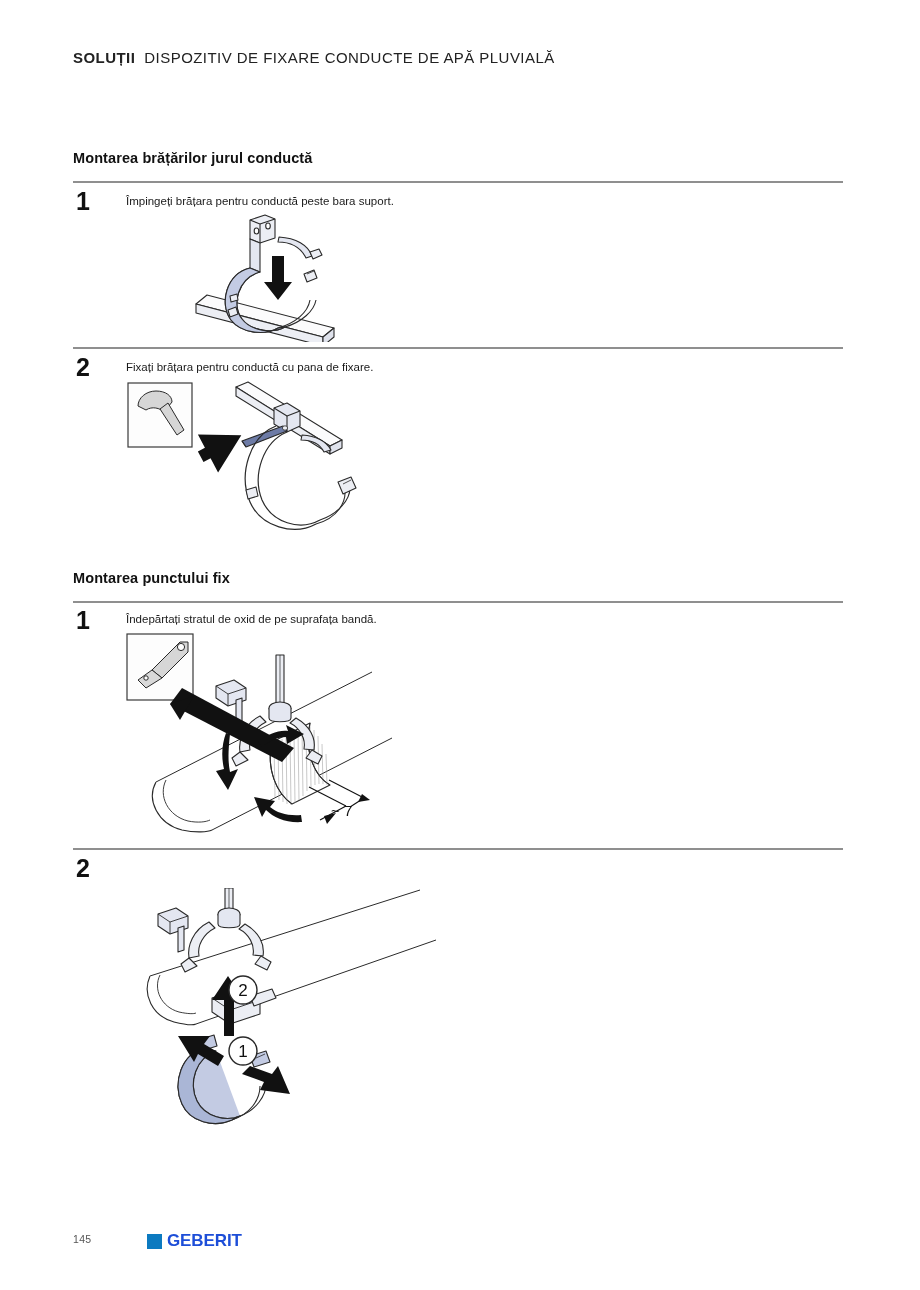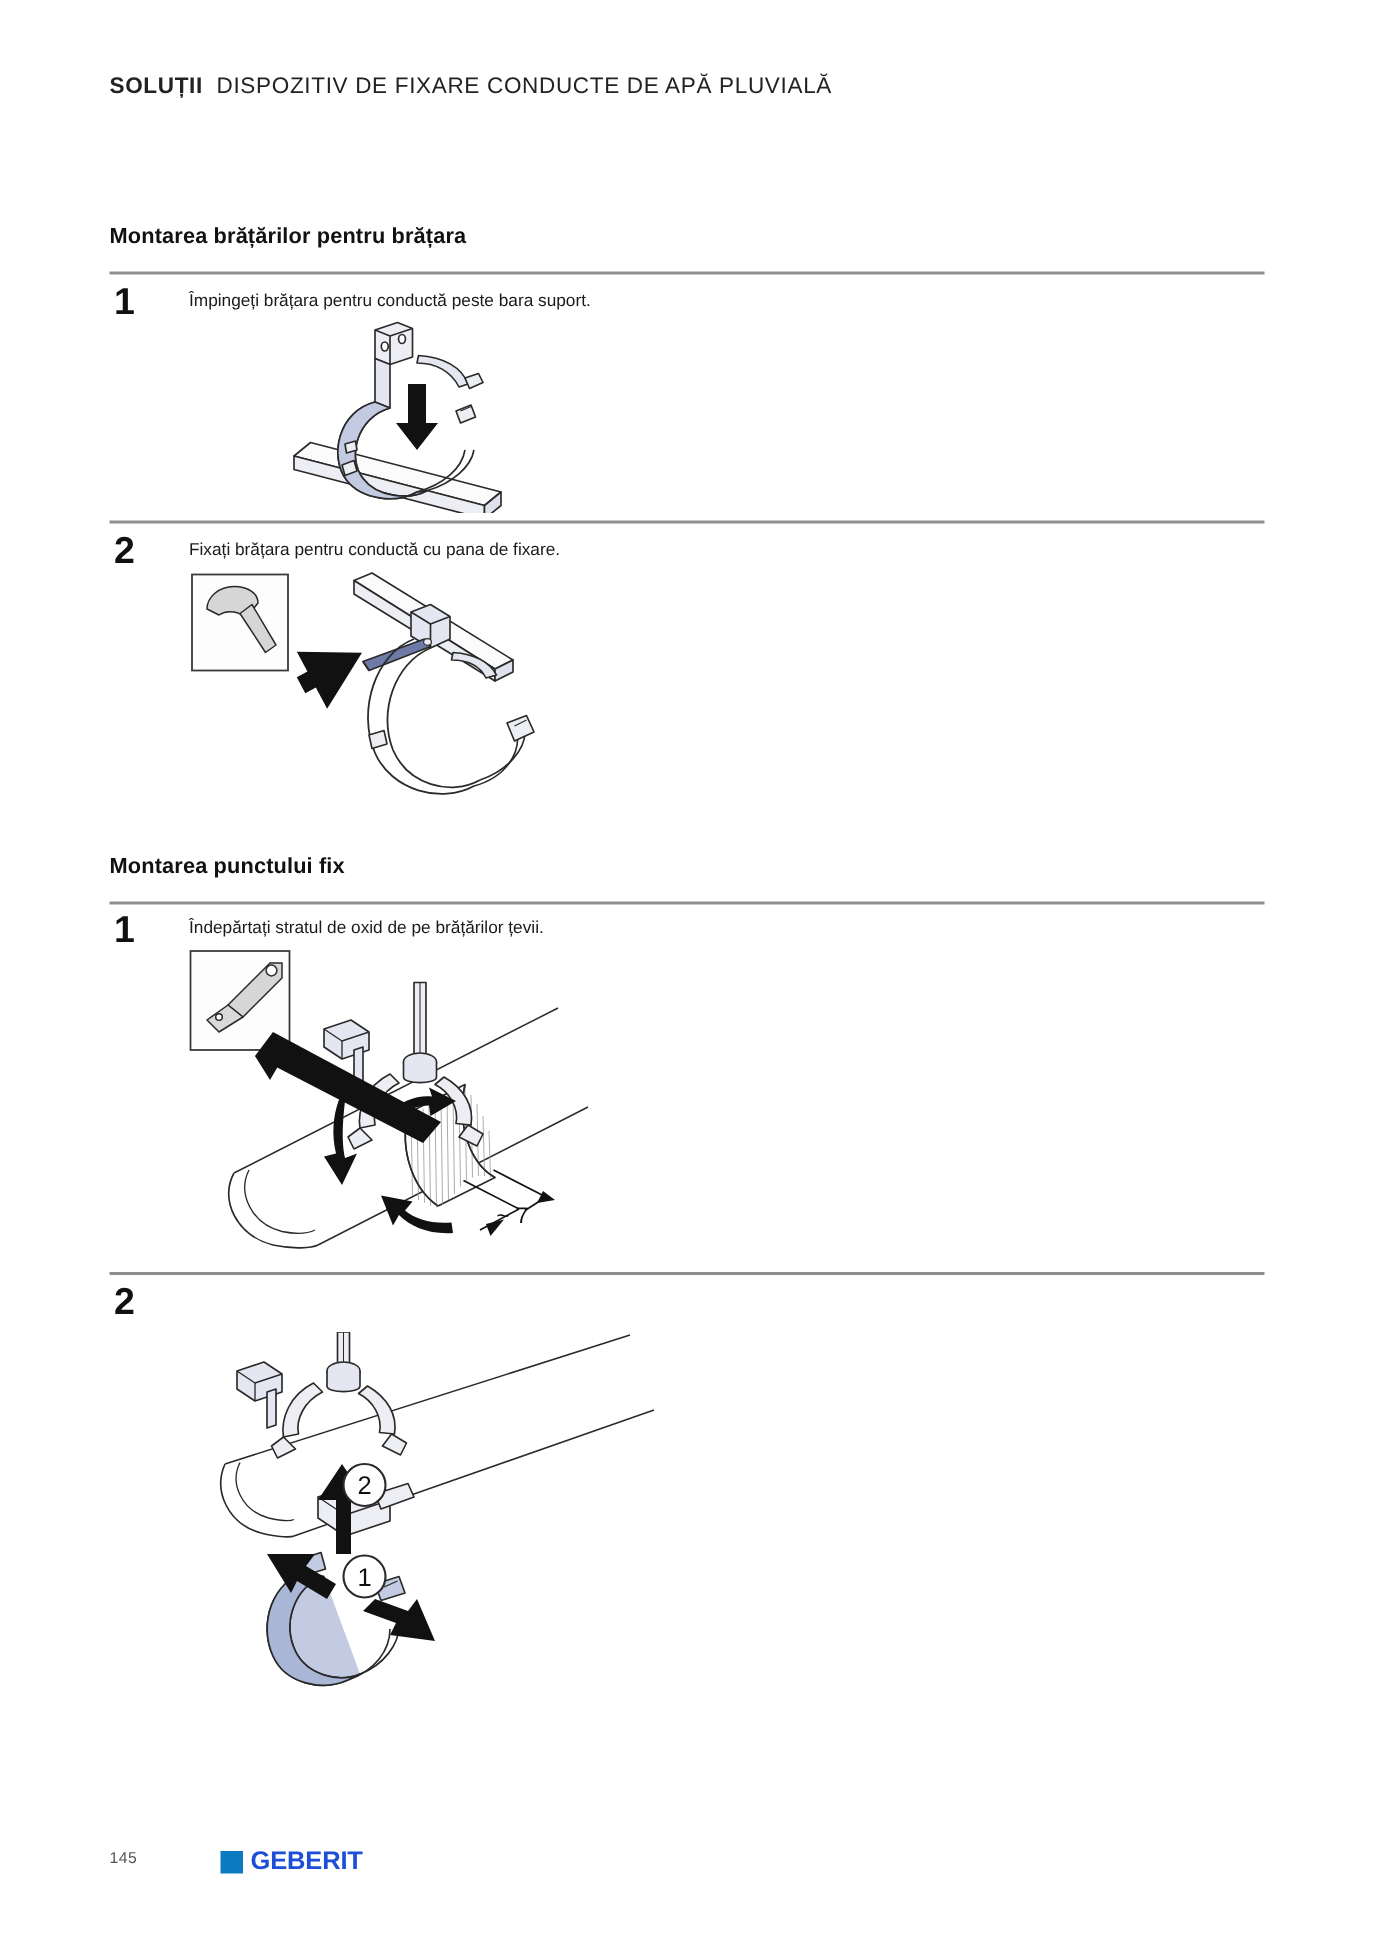--- a/index.html
+++ b/index.html
@@ -136,21 +136,21 @@
 </style>
 </head>
 <body>
 
 <div class="page">
 
   <div class="running-header">
     <span class="rh-label">SOLUȚII</span><span class="rh-title">DISPOZITIV DE FIXARE CONDUCTE DE APĂ PLUVIALĂ</span>
   </div>
 
-  <div class="section-heading" id="heading-clamps">Montarea brățărilor pentru brățara</div>
+  <div class="section-heading" id="heading-clamps">Montarea brățărilor jurul conductă</div>
 
   <div class="step-rule" id="rule-a1"></div>
   <div class="step-number" id="num-a1">1</div>
   <div class="step-text" id="text-a1">Împingeți brățara pentru conductă peste bara suport.</div>
 
   <div class="figure" id="fig-a1">
     <svg width="170" height="130" viewBox="0 0 170 130">
       <g fill="none" stroke="#2a2a2a" stroke-width="1.1" stroke-linejoin="round">
 
         <path d="M10 92 L21 83 L148 116 L137 125 Z" fill="#fbfbfc"></path>
@@ -234,21 +234,21 @@
       <g fill="#111">
         <path d="M82 90 L82 74 L74 74 L74 62 L82 62 L82 47 L120 68 Z" transform="rotate(-28 97 68)"></path>
       </g>
     </svg>
   </div>
 
   <div class="section-heading" id="heading-fixpoint">Montarea punctului fix</div>
 
   <div class="step-rule" id="rule-b1"></div>
   <div class="step-number" id="num-b1">1</div>
-  <div class="step-text" id="text-b1">Îndepărtați stratul de oxid de pe brățărilor țevii.</div>
+  <div class="step-text" id="text-b1">Îndepărtați stratul de oxid de pe suprafața bandă.</div>
 
   <div class="figure" id="fig-b1">
     <svg width="270" height="205" viewBox="0 0 270 205">
 
       <g>
         <rect x="3" y="4" width="66" height="66" fill="#fdfdfd" stroke="#3a3a3a" stroke-width="1.2"></rect>
         <g stroke="#2a2a2a" stroke-width="1" stroke-linejoin="round">
           <path d="M28 40 L56 12 L64 12 L64 22 L38 48 Z" fill="#d6d6d6"></path>
           <path d="M28 40 L38 48 L22 58 L14 50 Z" fill="#d9d9d9"></path>
           <circle cx="57" cy="17" r="3.6" fill="#fdfdfd"></circle>

